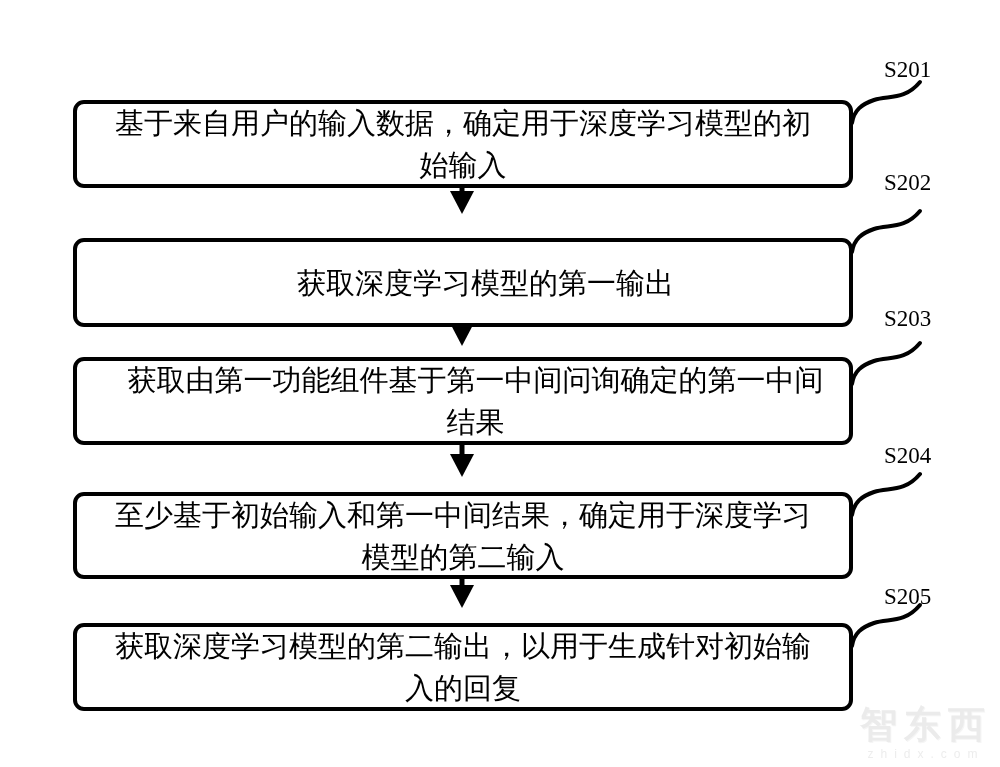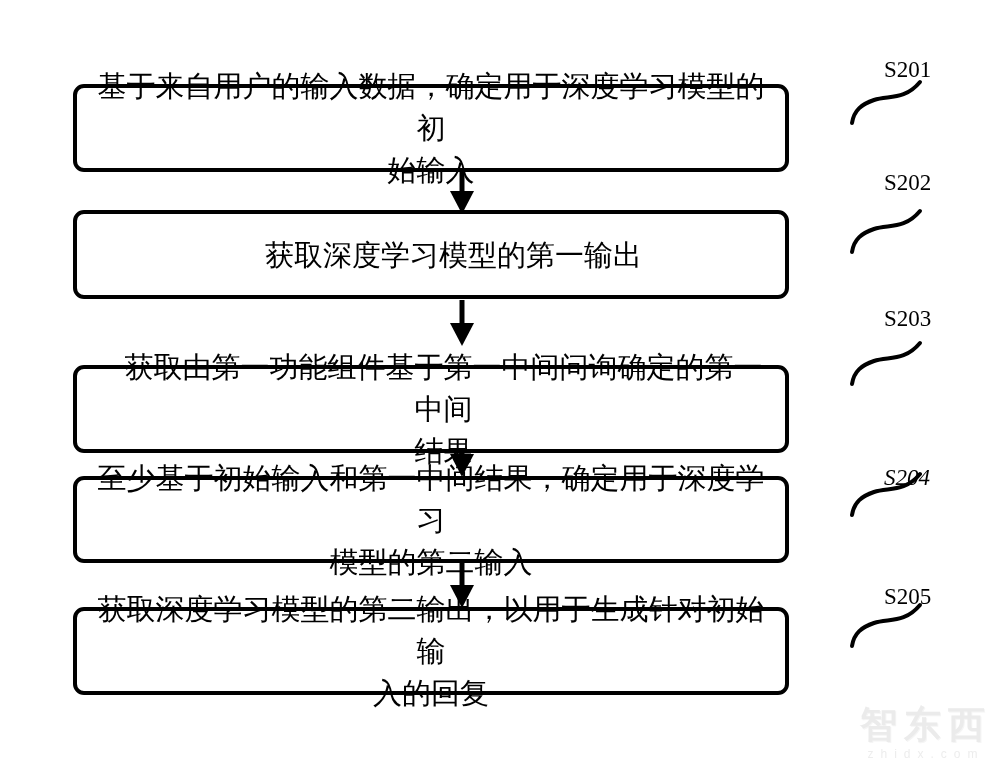--- a/index.html
+++ b/index.html
@@ -11,28 +11,29 @@
   .canvas {
     position: relative;
     width: 1000px;
     height: 767px;
     background: #ffffff;
     overflow: hidden;
   }
   .flow-box {
     position: absolute;
     left: 73px;
-    width: 716px;
+    width: 780px;
     box-sizing: border-box;
     border: 4px solid #000000;
     border-radius: 11px;
     background: #ffffff;
     display: flex;
     align-items: center;
     justify-content: center;
+    margin-top: 16px;
   }
   .box-text {
     width: 100%;
     text-align: center;
     font-size: 29px;
     line-height: 42px;
     color: #000000;
     white-space: pre-line;
     padding: 0 12px;
   }
@@ -71,30 +72,30 @@
   .watermark-site {
     font-size: 12px;
     letter-spacing: 7px;
     color: #ededed;
     margin-top: 1px;
     font-family: "Liberation Sans", sans-serif;
   }
 
   
   #box-1 { top: 84px;  height: 88px; }
-  #box-2 { top: 210px; height: 89px; padding-left: 45px; }
-  #box-3 { top: 365px; height: 88px; padding-left: 25px; }
+  #box-2 { top: 222px; height: 89px; padding-left: 45px; }
+  #box-3 { top: 341px; height: 88px; padding-left: 25px; }
   #box-4 { top: 476px; height: 87px; }
   #box-5 { top: 607px; height: 88px; }
 
   
   #label-1 { top: 57px;  }
   #label-2 { top: 170px; }
   #label-3 { top: 306px; }
-  #label-4 { top: 465px; font-style: italic; }
+  #label-4 { top: 443px; }
   #label-5 { top: 584px; }
 </style>
 </head>
 <body>
 
 <div class="canvas">
 
   <svg class="overlay-svg" viewBox="0 0 1000 767" xmlns="http://www.w3.org/2000/svg">
 
     <g stroke="#000" fill="#000">

